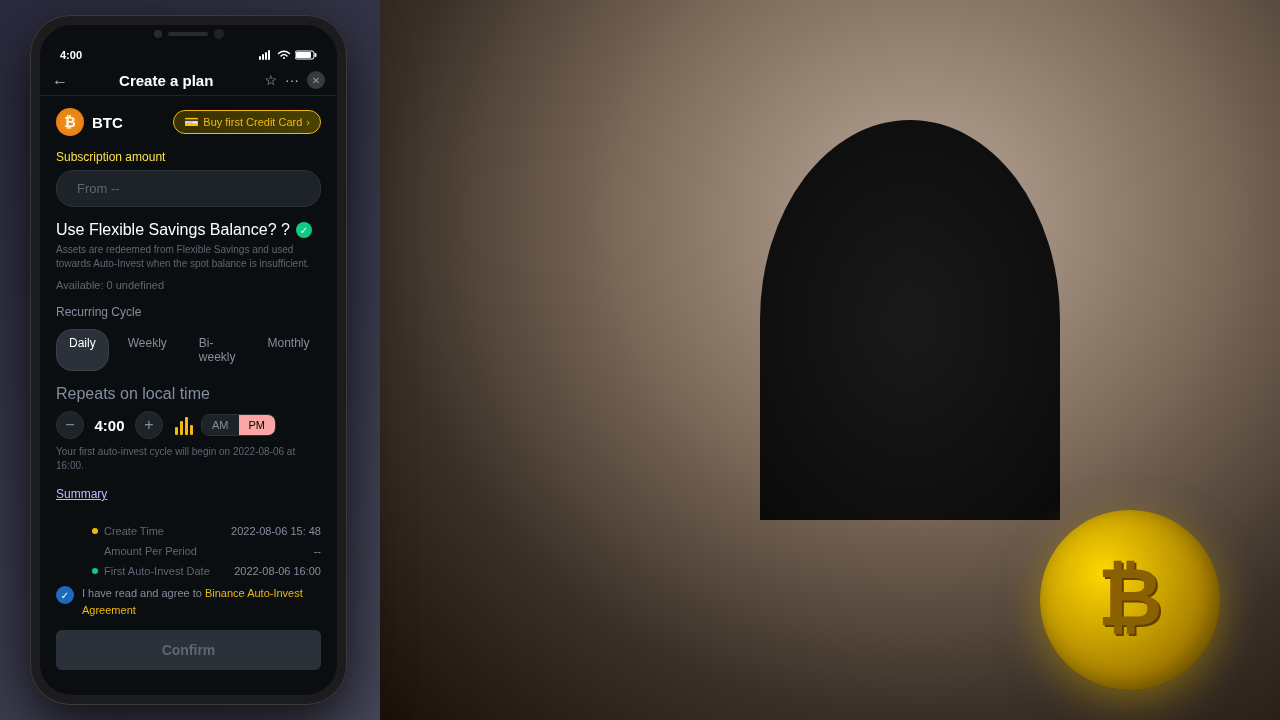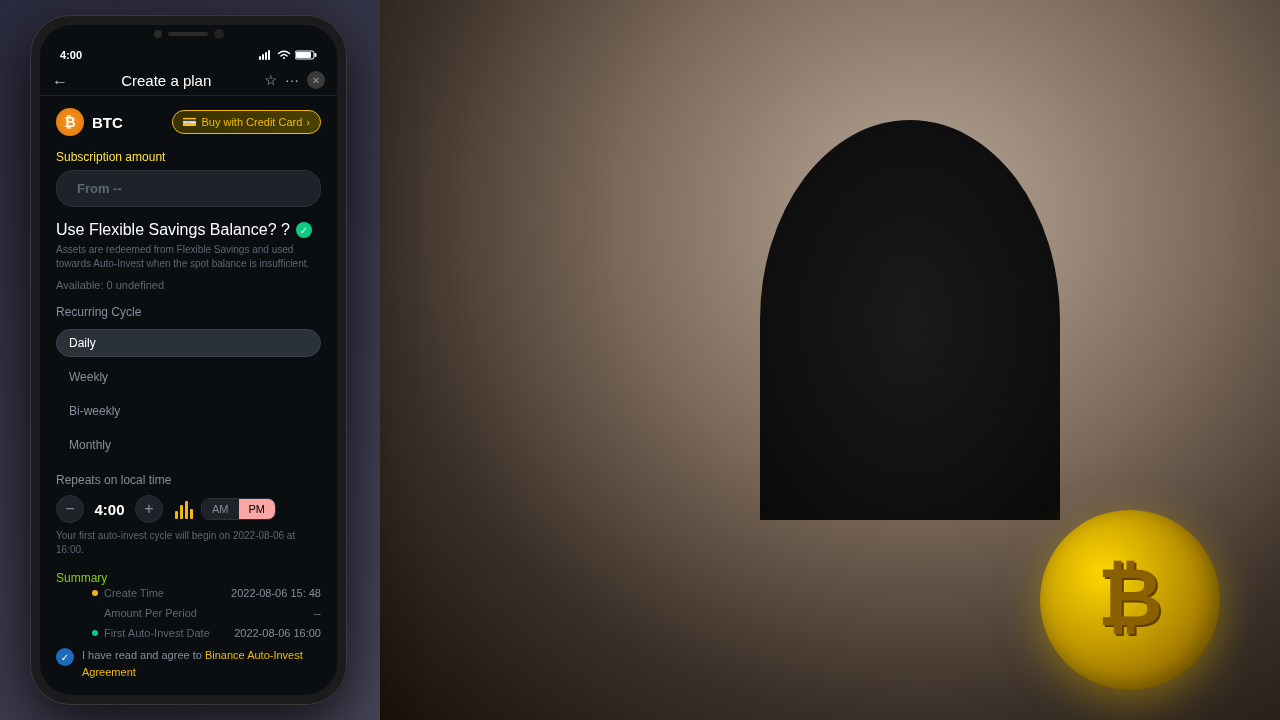--- a/index.html
+++ b/index.html
@@ -133,21 +133,21 @@
     .back-arrow {
       font-size: 16px;
       color: #b7b7b7;
     }
 
     .nav-title {
       flex: 1;
       text-align: center;
       color: #ffffff;
       font-size: 15px;
-      font-weight: 400;
+      font-weight: 700;
     }
 
     .nav-actions {
       display: flex;
       gap: 8px;
       align-items: center;
     }
 
     .nav-icon {
       color: #b7b7b7;
@@ -235,21 +235,20 @@
 
     
     .amount-input {
       background: #1e2329;
       border: 1px solid #2b3139;
       border-radius: 17px;
       padding: 10px 20px;
       margin-bottom: 14px;
       color: #5e6673;
       font-size: 13px;
-      font-weight: bold;
     }
 
     
     .flex-savings-row {
       display: flex;
       align-items: center;
       gap: 6px;
       margin-bottom: 4px;
     }
 
@@ -287,21 +286,20 @@
     .section-header {
       color: #848e9c;
       font-size: 12px;
       margin-bottom: 10px;
     }
 
     .cycle-tabs {
       display: flex;
       gap: 6px;
       margin-bottom: 14px;
-      flex-direction: column;
     }
 
     .cycle-tab {
       padding: 6px 12px;
       border-radius: 16px;
       font-size: 12px;
       cursor: pointer;
       border: 1px solid transparent;
     }
 
@@ -313,21 +311,21 @@
 
     .cycle-tab.inactive {
       background: transparent;
       color: #848e9c;
       border-color: transparent;
     }
 
     
     .local-time-label {
       color: #848e9c;
-      font-size: 12px;
+      font-size: 16px;
       margin-bottom: 8px;
     }
 
     .time-row {
       display: flex;
       align-items: center;
       gap: 8px;
       margin-bottom: 6px;
     }
 
@@ -392,23 +390,24 @@
 
     .auto-invest-note {
       color: #5e6673;
       font-size: 10px;
       margin-bottom: 14px;
       line-height: 1.4;
     }
 
     
     .summary-header {
-      color: #84cc16;
+      color: #c4b5fd;
       font-size: 12px;
-      margin-bottom: 2px;
+      margin-bottom: 24px;
+      text-decoration: underline;
     }
 
     .summary-row {
       display: flex;
       align-items: center;
       justify-content: space-between;
       margin-bottom: 8px;
       padding-left: 36px;
     }
 
@@ -582,21 +581,21 @@
 
       <div class="btc-row">
         <div class="btc-left">
           <div class="btc-logo">
             <span>₿</span>
           </div>
           <span class="btc-name">BTC</span>
         </div>
         <div class="buy-credit-btn">
           <span class="credit-icon">💳</span>
-          <span>Buy with Credit Card</span>
+          <span>Buy first Credit Card</span>
           <span>›</span>
         </div>
       </div>
 
       <div class="section-label">Subscription amount</div>
       <div class="amount-input">From --</div>
 
       <div class="flex-savings-row">
         <span class="flex-savings-label">Use Flexible Savings Balance? ?</span>
         <div class="check-circle">✓</div>

